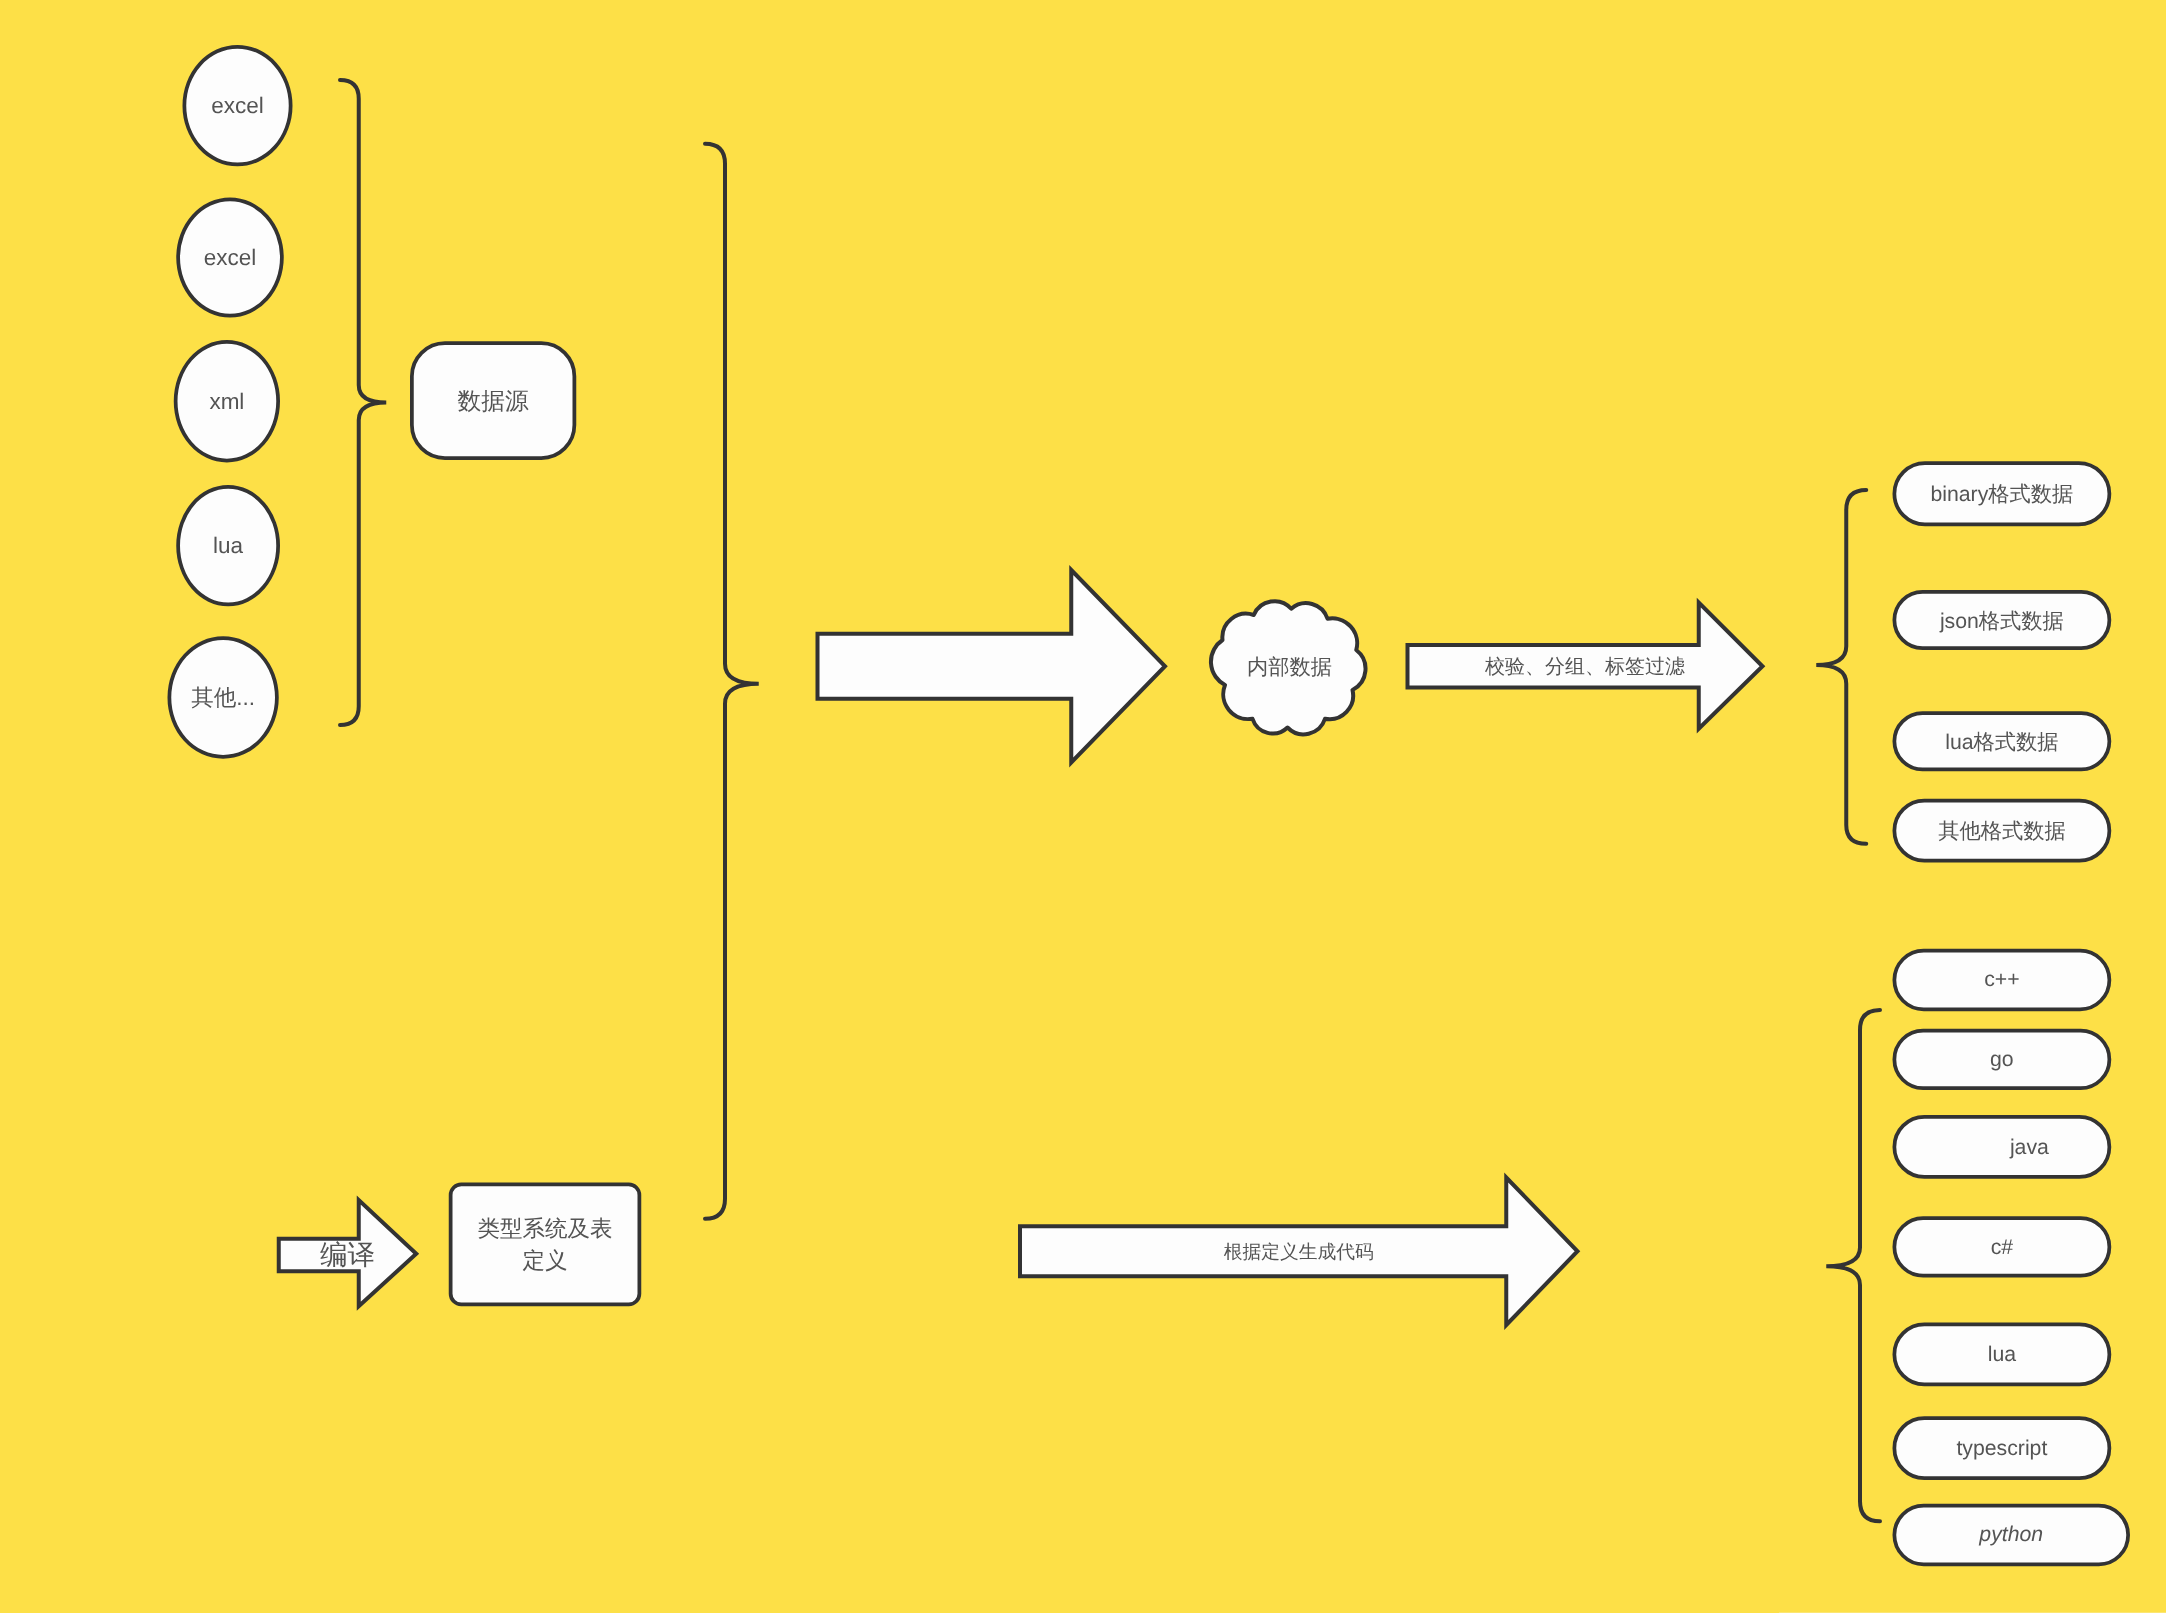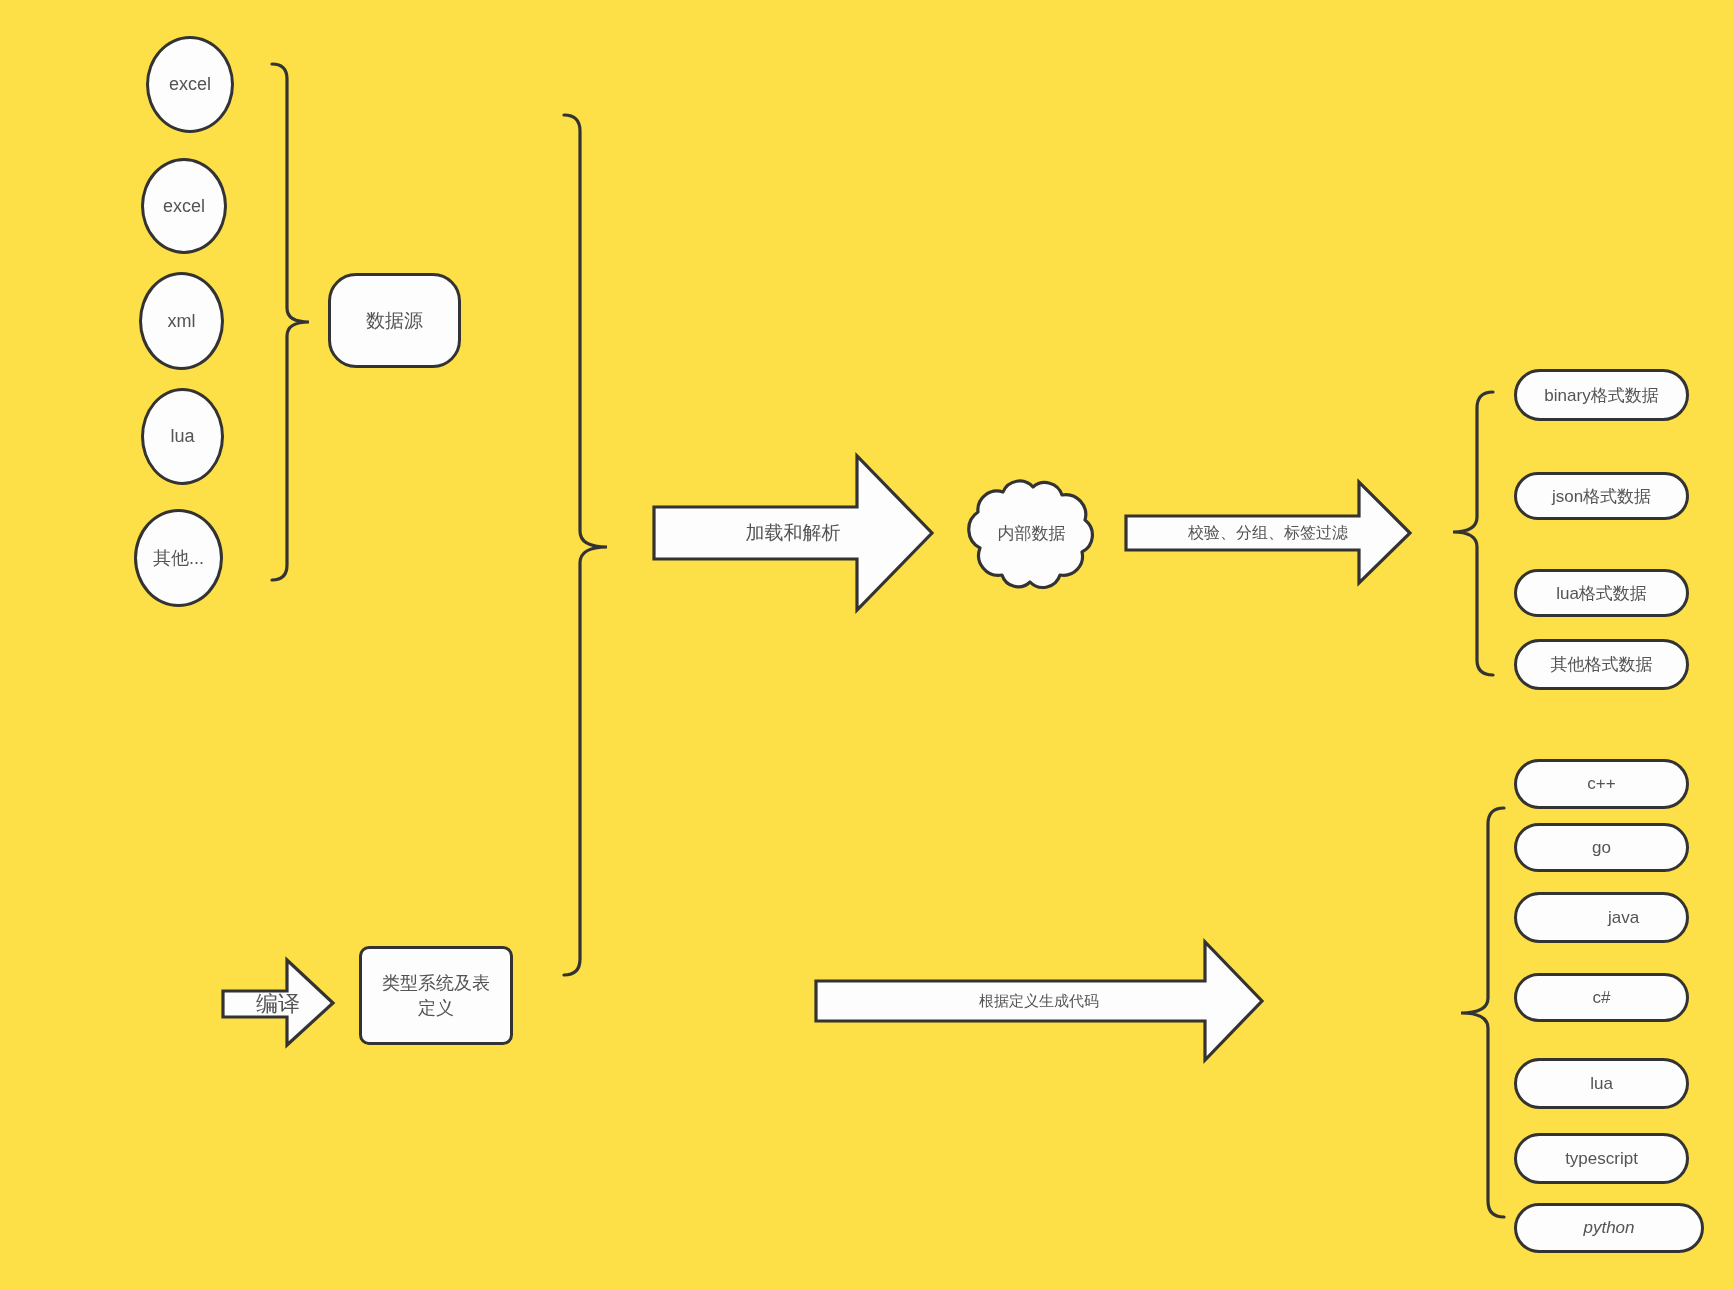--- a/index.html
+++ b/index.html
@@ -86,23 +86,20 @@
     <span>数据源</span>
   </div>
 
   <div class="lbl" style="left:223px;top:991px;width:110px;height:26px;font-size:22px;">
     <span>编译</span>
   </div>
   <div class="box rounded" style="left:359px;top:946px;width:154px;height:99px;font-size:18px;">
     <span class="wrapnarrow" style="width:112px;">类型系统及表定义</span>
   </div>
 
-  <div class="lbl" style="left:654px;top:507px;width:278px;height:52px;font-size:19px;">
-    <span>加载和解析</span>
-  </div>
   <div class="lbl" style="left:975px;top:478px;width:113px;height:110px;font-size:17px;">
     <span>内部数据</span>
   </div>
   <div class="lbl" style="left:1126px;top:516px;width:284px;height:34px;font-size:16px;">
     <span>校验、分组、标签过滤</span>
   </div>
   <div class="lbl" style="left:816px;top:981px;width:446px;height:40px;font-size:15px;">
     <span>根据定义生成代码</span>
   </div>
 

